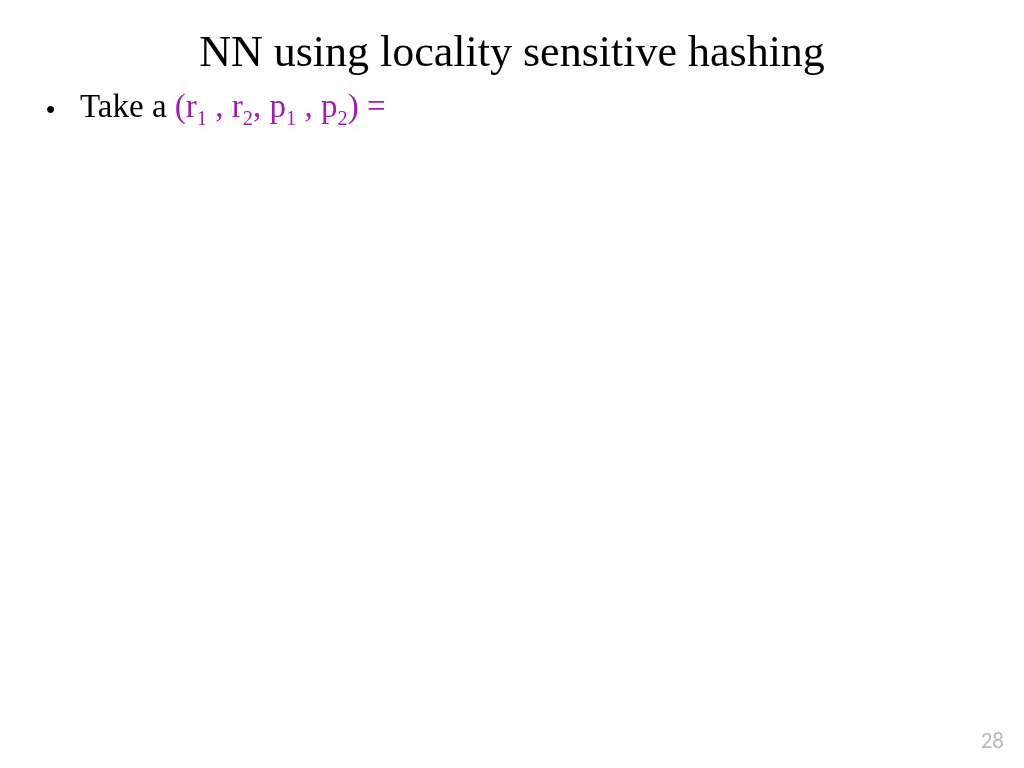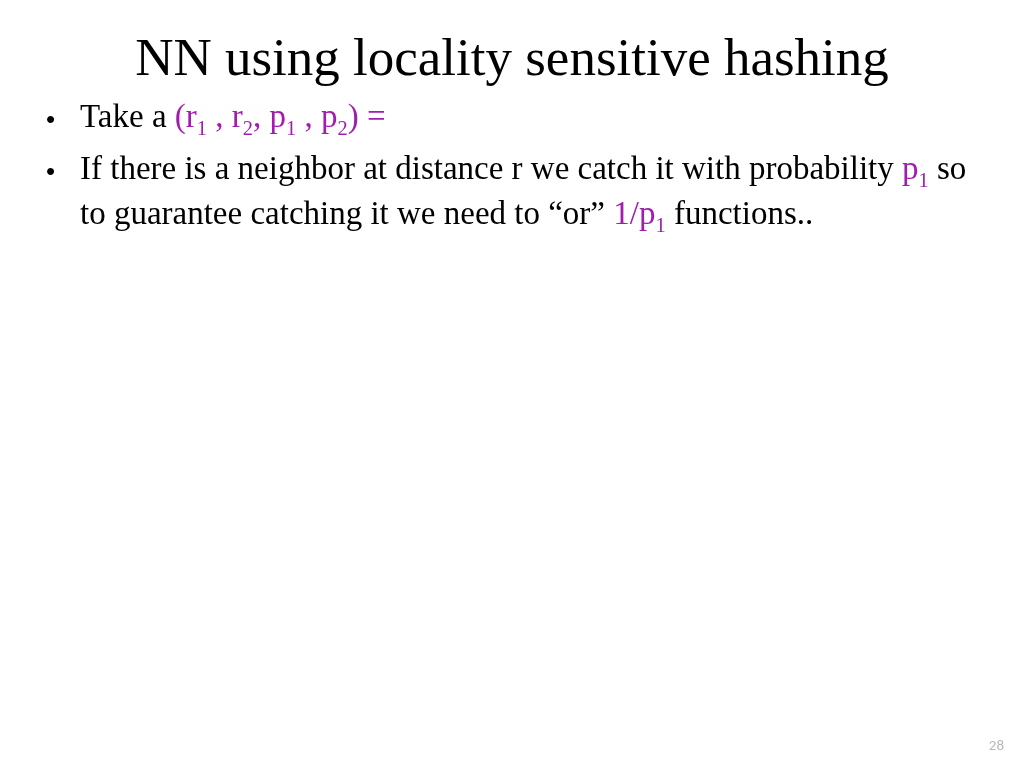--- a/index.html
+++ b/index.html
@@ -13,21 +13,21 @@
     overflow: hidden;
   }
   .slide {
     position: relative;
     width: 1024px;
     height: 768px;
     box-sizing: border-box;
   }
   .title {
     text-align: center;
-    font-size: 53px;
+    font-size: 44px;
     line-height: 1.1;
     padding-top: 28px;
     font-weight: normal;
   }
   .body {
     padding: 8px 40px 0 80px;
     font-size: 33px;
     line-height: 1.38;
   }
   ul {
@@ -58,36 +58,33 @@
     font-size: 0.62em;
     vertical-align: sub;
     line-height: 0;
   }
   .page-num {
     position: absolute;
     right: 20px;
     bottom: 14px;
     color: #b9b9b9;
     font-family: Calibri, Arial, sans-serif;
-    font-size: 15px;
+    font-size: 23px;
   }
 </style>
 </head>
 <body>
 
 <div class="slide">
 
   <div class="title">NN using locality sensitive hashing</div>
 
   <div class="body">
     <ul>
       <li>
         <span>Take a </span><span class="red"><span>(r</span><sub>1</sub><span> , r</span><sub>2</sub><span>, p</span><sub>1</sub><span> , p</span><sub>2</sub><span>) =</span></span>
       </li>
 
-      <li>
-        <span>If there is a neighbor at distance r we catch it with probability </span><span class="red"><span>p</span><sub>1</sub></span><span> so to guarantee catching it we need to “or” </span><span class="red"><span>1/p</span><sub>1</sub></span><span> functions..</span>
-      </li>
     </ul>
   </div>
 
   <div class="page-num">28</div>
 </div>
 
 </body></html>

